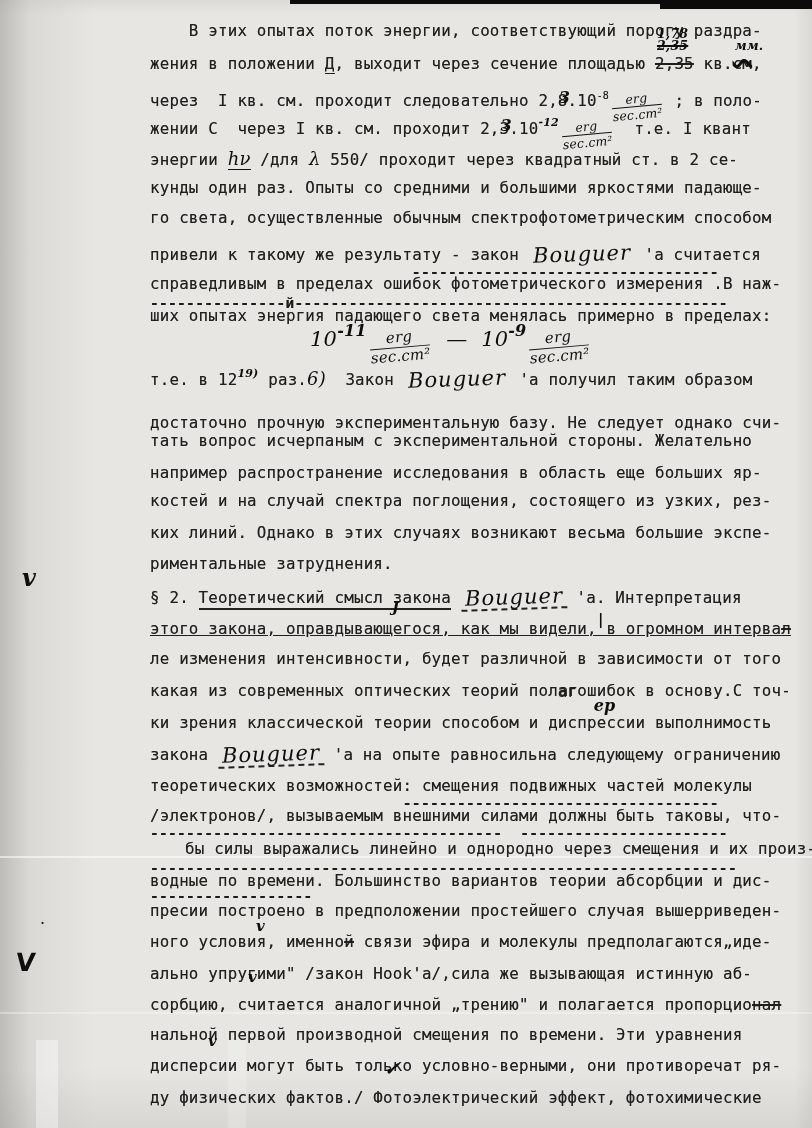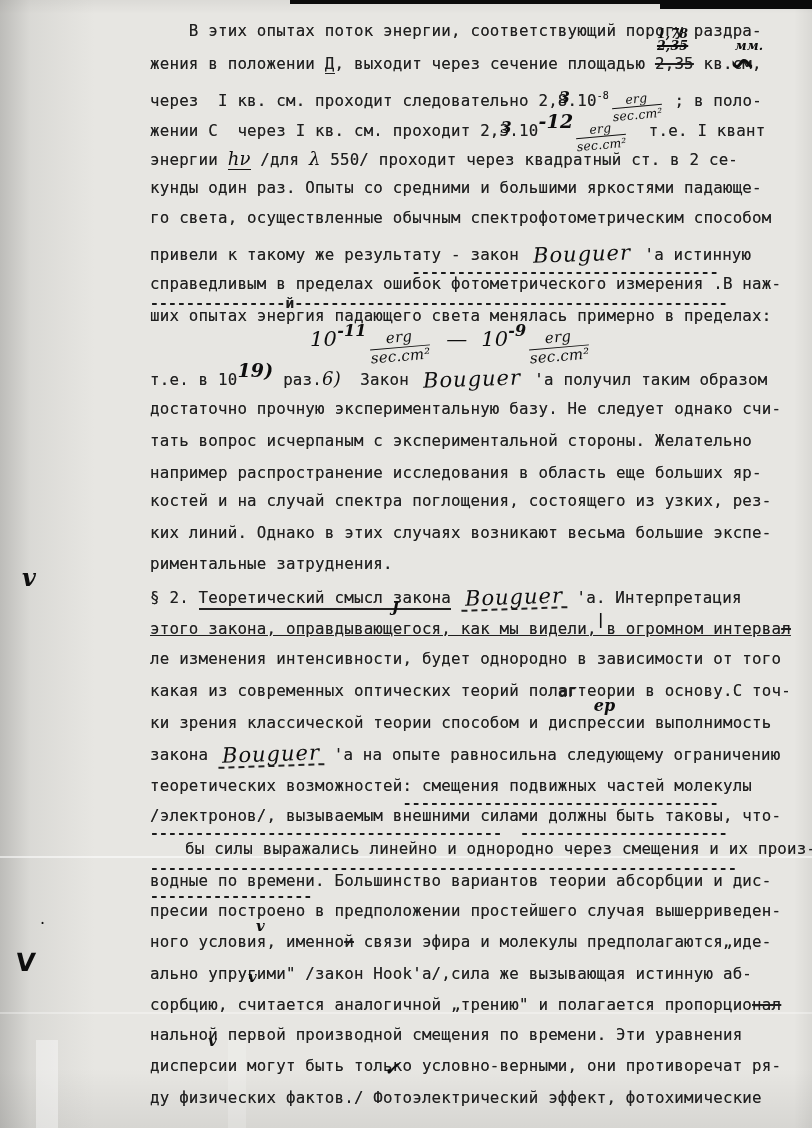--- a/index.html
+++ b/index.html
@@ -32,21 +32,21 @@
   .h{font-size:18px;}
   .bgw{display:inline-block;font-size:21px;letter-spacing:1px;transform:rotate(-2deg) translateY(1px);padding:0 4px;}
   .ul{border-bottom:2px solid #222;padding-bottom:1px;}
   .ul2{border-bottom:1.5px solid #222;}
   .ulh{border-bottom:1.5px solid #111;}
   .uld{border-bottom:2px dashed #222;}
   .ts{text-decoration:line-through;text-decoration-thickness:2px;}
   .hs{text-decoration:line-through;text-decoration-style:wavy;text-decoration-thickness:2.5px;text-decoration-color:#101010;}
   .dbl{text-shadow:1px 0 #1f1f1f,0 0.5px #1f1f1f;}
   .sup{font-size:10px;vertical-align:7px;letter-spacing:0;}
-  .hsup{font-size:19px;position:relative;top:-8px;font-weight:600;}
+  .hsup{font-size:11px;position:relative;top:-8px;font-weight:600;}
   .f2{font-size:21px;}
   .f2s{font-size:16px;top:-10px;}
   .stk,.ot,.ot2{position:relative;display:inline-block;overflow:visible;}
   .ab{position:absolute;left:2px;font-size:12.5px;font-weight:600;white-space:nowrap;line-height:1;}
   .ab.st{text-decoration:line-through;text-decoration-thickness:1.5px;}
   .oth{position:absolute;left:0;font-size:16px;font-weight:600;}
   .ot .oth{top:-3px;left:1px;}
   .ot2 .oth{top:-17px;left:-3px;}
   .frac{display:inline-block;vertical-align:-13px;font-size:12.5px;line-height:1.05;text-align:center;margin:0 3px;transform:rotate(-5deg);}
   .frac .fn{display:block;border-bottom:1.2px solid #111;padding:0 4px 1px;}
@@ -69,37 +69,37 @@
   <div class="crease" style="top:1012px;opacity:0.6;"></div>
   <div class="streak" style="left:36px;top:1040px;width:22px;height:88px;"></div>
   <div class="streak" style="left:228px;top:1040px;width:18px;height:88px;opacity:0.5;"></div>
 <div class="line" style="top: 20px;"><span class="sg t">    В этих опытах поток энергии, соответствующий порогу раздра-</span></div>
     <div class="line" style="top: 53px;"><span class="sg t">жения в положении </span><span class="sg t ul2">Д</span><span class="sg t">, выходит через сечение площадью </span><span class="sg stk ts">2,35<span class="ab st" style="top: -13px;">2,35</span><span class="ab" style="top: -25px;">1,78</span></span><span class="sg t"> кв.</span><span class="sg stk hs">см<span class="ab" style="top: -13px;">мм.</span></span><span class="sg t">,</span></div>
     <div class="line" style="top: 85px;"><span class="sg t">через  I кв. см. проходит следовательно 2,</span><span class="sg ot">8<span class="oth">3</span></span><span class="sg t">.10</span><span class="sg sup">-8</span><span class="frac"><span class="fn">erg</span><span class="fd">sec.cm²</span></span><span class="sg t"> ; в поло-</span></div>
     <div class="line" style="top: 118px;"><span class="sg t">жении С  через I кв. см. проходит 2,</span><span class="sg ot">3<span class="oth">3</span></span><span class="sg t">.10</span><span class="sg hsup">-12</span><span class="frac"><span class="fn">erg</span><span class="fd">sec.cm²</span></span><span class="sg t">  т.е. I квант</span></div>
     <div class="line" style="top: 148px;"><span class="sg t">энергии </span><span class="sg h ulh">hν</span><span class="sg t"> /для </span><span class="sg h">λ</span><span class="sg t"> 550/ проходит через квадратный ст. в 2 се-</span></div>
     <div class="line" style="top: 177px;"><span class="sg t">кунды один раз. Опыты со средними и большими яркостями падающе-</span></div>
     <div class="line" style="top: 207px;"><span class="sg t">го света, осуществленные обычным спектрофотометрическим способом</span></div>
-    <div class="line" style="top: 242px;"><span class="sg t">привели к такому же результату - закон </span><span class="sg h bgw">Bouguer</span><span class="sg t"> 'а истинную</span></div>
+    <div class="line" style="top: 242px;"><span class="sg t">привели к такому же результату - закон </span><span class="sg h bgw">Bouguer</span><span class="sg t"> 'а считается</span></div>
     <div class="line dash" style="top: 261px;"><span class="sg t">                             ----------------------------------</span></div>
     <div class="line" style="top: 273px;"><span class="sg t">справедливым в пределах ошибок фотометрического измерения .В наж-</span></div>
     <div class="line dash" style="top: 292px;"><span class="sg t">---------------й------------------------------------------------</span></div>
     <div class="line" style="top: 305px; text-align: right;"><span class="sg t">ших опытах энергия падающего света менялась примерно в пределах:</span></div>
     <div class="line" style="top: 328px; left: 310px;"><span class="sg h f2">10</span><span class="sg hsup f2s">-11</span><span class="frac big"><span class="fn">erg</span><span class="fd">sec.cm²</span></span><span class="sg h f2">  —  </span><span class="sg h f2">10</span><span class="sg hsup f2s">-9</span><span class="frac big"><span class="fn">erg</span><span class="fd">sec.cm²</span></span></div>
-    <div class="line" style="top: 367px;"><span class="sg t">т.е. в 10</span><span class="sg hsup">19)</span><span class="sg t"> раз.</span><span class="sg h">6)</span><span class="sg t">  Закон </span><span class="sg h bgw">Bouguer</span><span class="sg t"> 'а получил таким образом</span></div>
-    <div class="line" style="top: 398px;"><span class="sg t">достаточно прочную экспериментальную базу. Не следует однако счи-</span></div>
+    <div class="line" style="top: 367px;"><span class="sg t">т.е. в 12</span><span class="sg hsup">19)</span><span class="sg t"> раз.</span><span class="sg h">6)</span><span class="sg t">  Закон </span><span class="sg h bgw">Bouguer</span><span class="sg t"> 'а получил таким образом</span></div>
+    <div class="line" style="top: 412px;"><span class="sg t">достаточно прочную экспериментальную базу. Не следует однако счи-</span></div>
     <div class="line" style="top: 430px;"><span class="sg t">тать вопрос исчерпаным с экспериментальной стороны. Желательно</span></div>
     <div class="line" style="top: 490px;"><span class="sg t">костей и на случай спектра поглощения, состоящего из узких, рез-</span></div>
     <div class="line" style="top: 462px;"><span class="sg t">например распространение исследования в область еще больших яр-</span></div>
     <div class="line" style="top: 553px;"><span class="sg t">риментальные затруднения.</span></div>
     <div class="line" style="top: 522px;"><span class="sg t">ких линий. Однако в этих случаях возникают весьма большие экспе-</span></div>
     <div class="line" style="top: 585px;"><span class="sg t">§ 2. </span><span class="sg t ul">Теоретический смысл закона</span><span class="sg t"> </span><span class="sg h bgw uld">Bouguer</span><span class="sg t"> 'а. Интерпретация</span></div>
     <div class="line" style="top: 618px; text-decoration: underline;"><span class="sg t">этого закона, оправдывающегося, как мы видели, в огромном интерва</span><span class="sg ts">л</span></div>
-    <div class="line" style="top: 648px;"><span class="sg t">ле изменения интенсивности, будет однородно в зависимости от того</span></div>
-    <div class="line" style="top: 680px;"><span class="sg t">какая из современных оптических теорий пол</span><span class="sg dbl">аг</span><span class="sg t">теории в основу.С точ-</span></div>
+    <div class="line" style="top: 648px;"><span class="sg t">ле изменения интенсивности, будет различной в зависимости от того</span></div>
+    <div class="line" style="top: 680px;"><span class="sg t">какая из современных оптических теорий пол</span><span class="sg dbl">аг</span><span class="sg t">ошибок в основу.С точ-</span></div>
     <div class="line" style="top: 712px;"><span class="sg t">ки зрения классической теории способом и диспр</span><span class="sg ot2">е<span class="oth">ер</span></span><span class="sg t">ссии выполнимость</span></div>
     <div class="line" style="top: 742px;"><span class="sg t">закона </span><span class="sg h bgw uld">Bouguer</span><span class="sg t"> 'а на опыте равносильна следующему ограничению</span></div>
     <div class="line" style="top: 775px;"><span class="sg t">теоретических возможностей: смещения подвижных частей молекулы</span></div>
     <div class="line dash" style="top: 792px;"><span class="sg t">                            -----------------------------------</span></div>
     <div class="line" style="top: 805px;"><span class="sg t">/электронов/, вызываемым внешними силами должны быть таковы, что-</span></div>
     <div class="line dash" style="top: 822px;"><span class="sg t">---------------------------------------  -----------------------</span></div>
     <div class="line" style="top: 838px; margin-left: 35px;"><span class="sg t">бы силы выражались линейно и однородно через смещения и их произ-</span></div>
     <div class="line dash" style="top: 857px;"><span class="sg t">-----------------------------------------------------------------</span></div>
     <div class="line" style="top: 870px;"><span class="sg t">водные по времени. Большинство вариантов теории абсорбции и дис-</span></div>
     <div class="line dash" style="top: 885px;"><span class="sg t">------------------</span></div>

